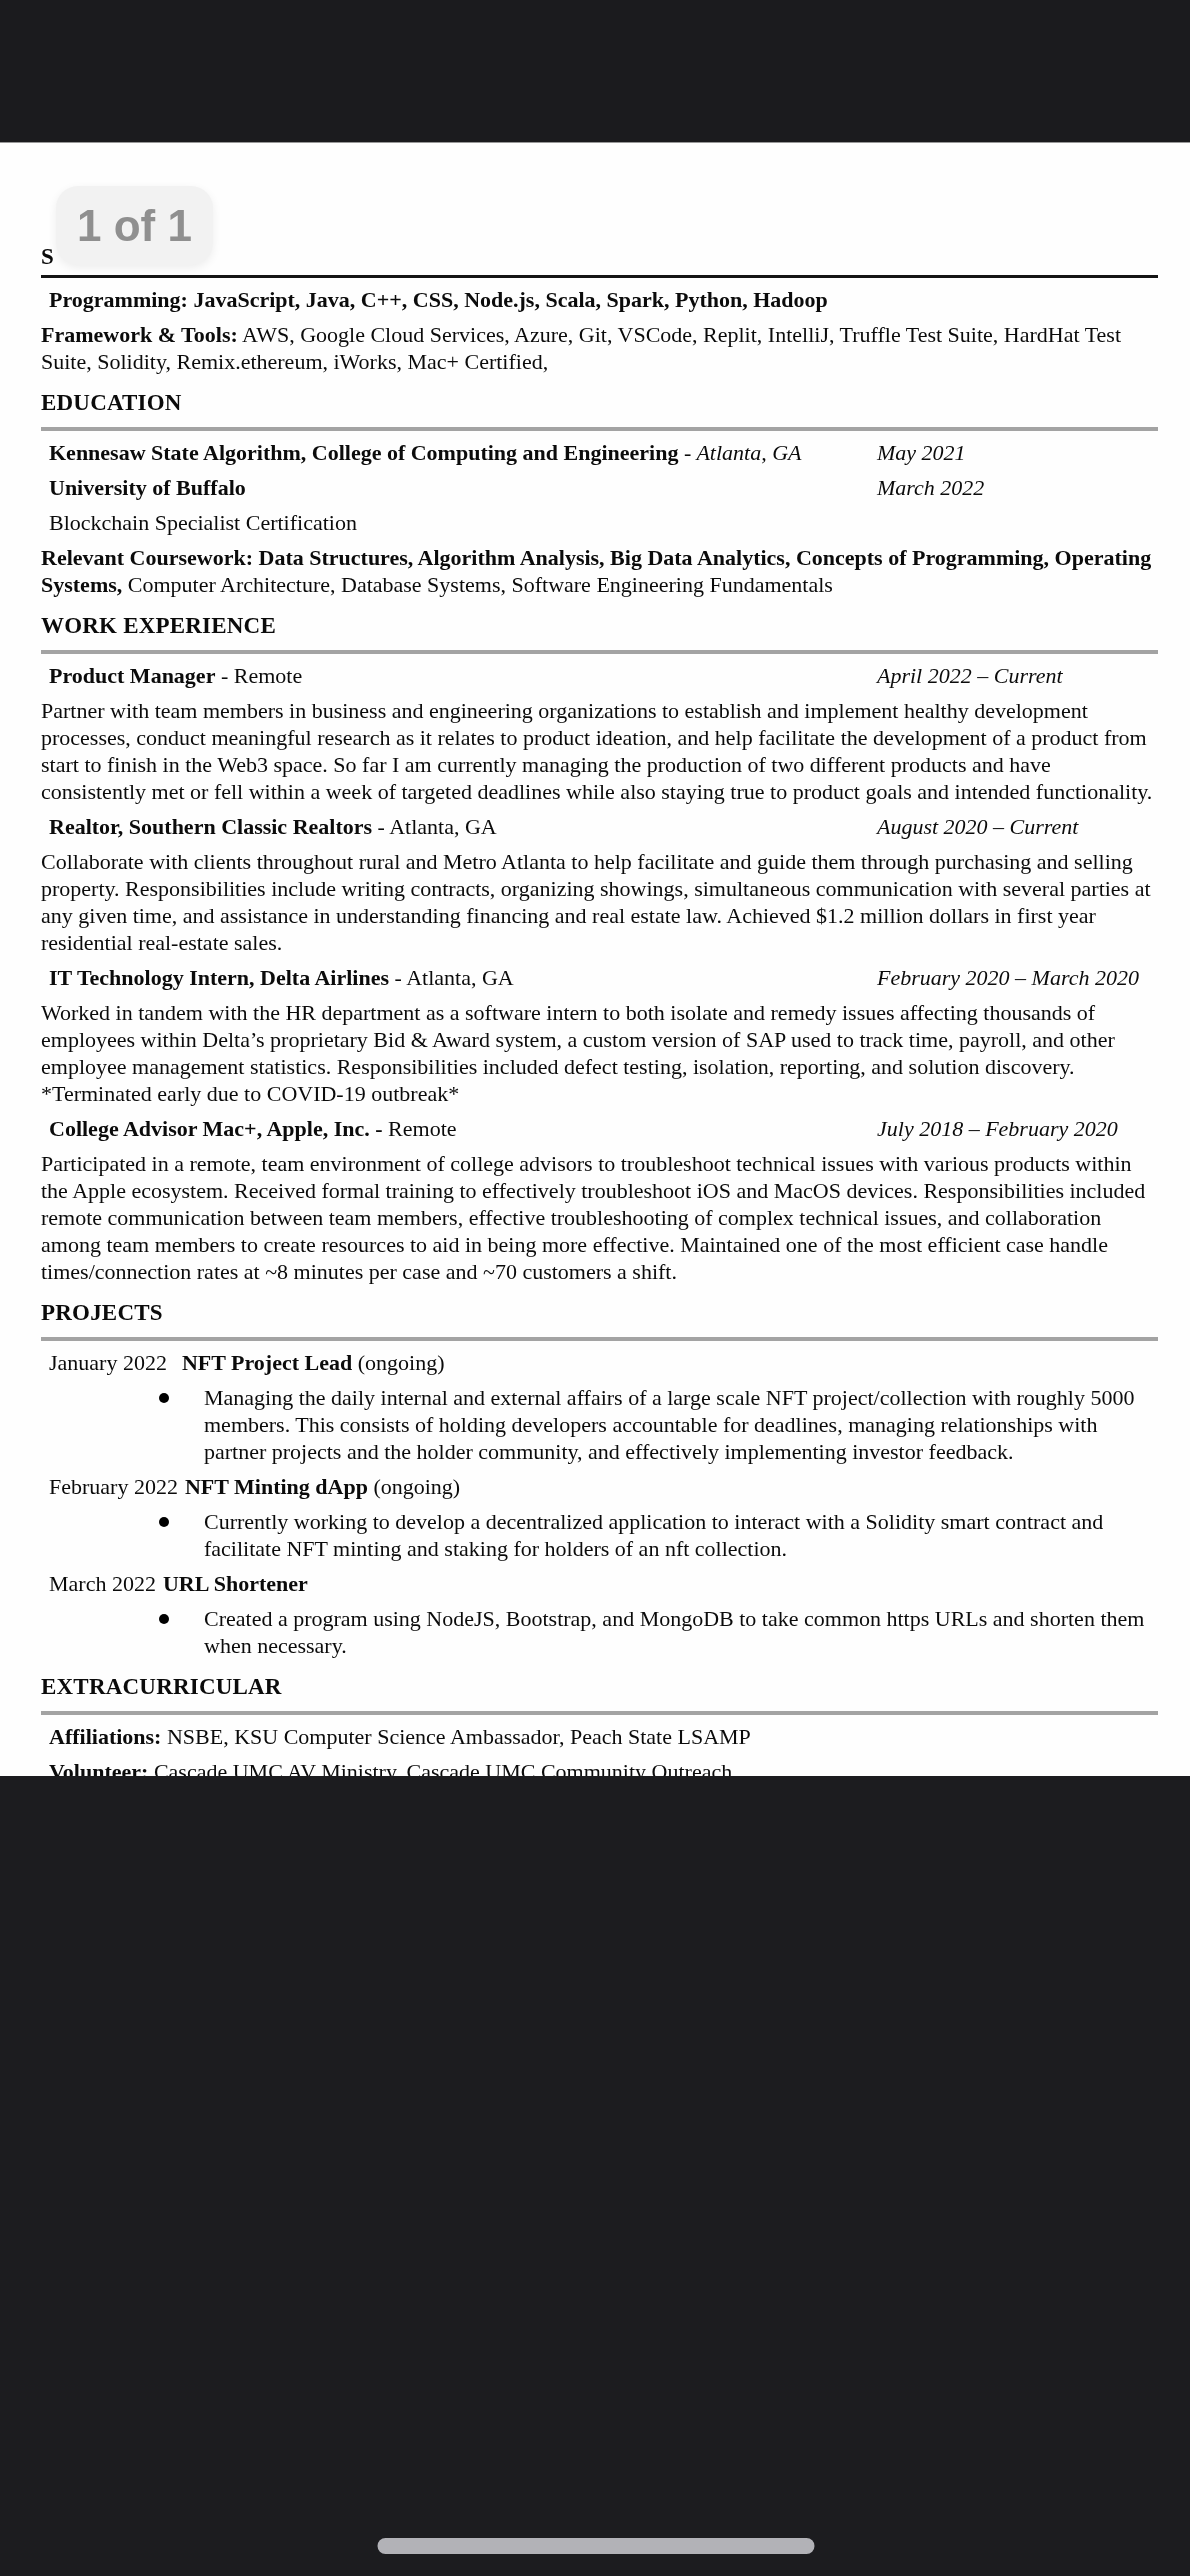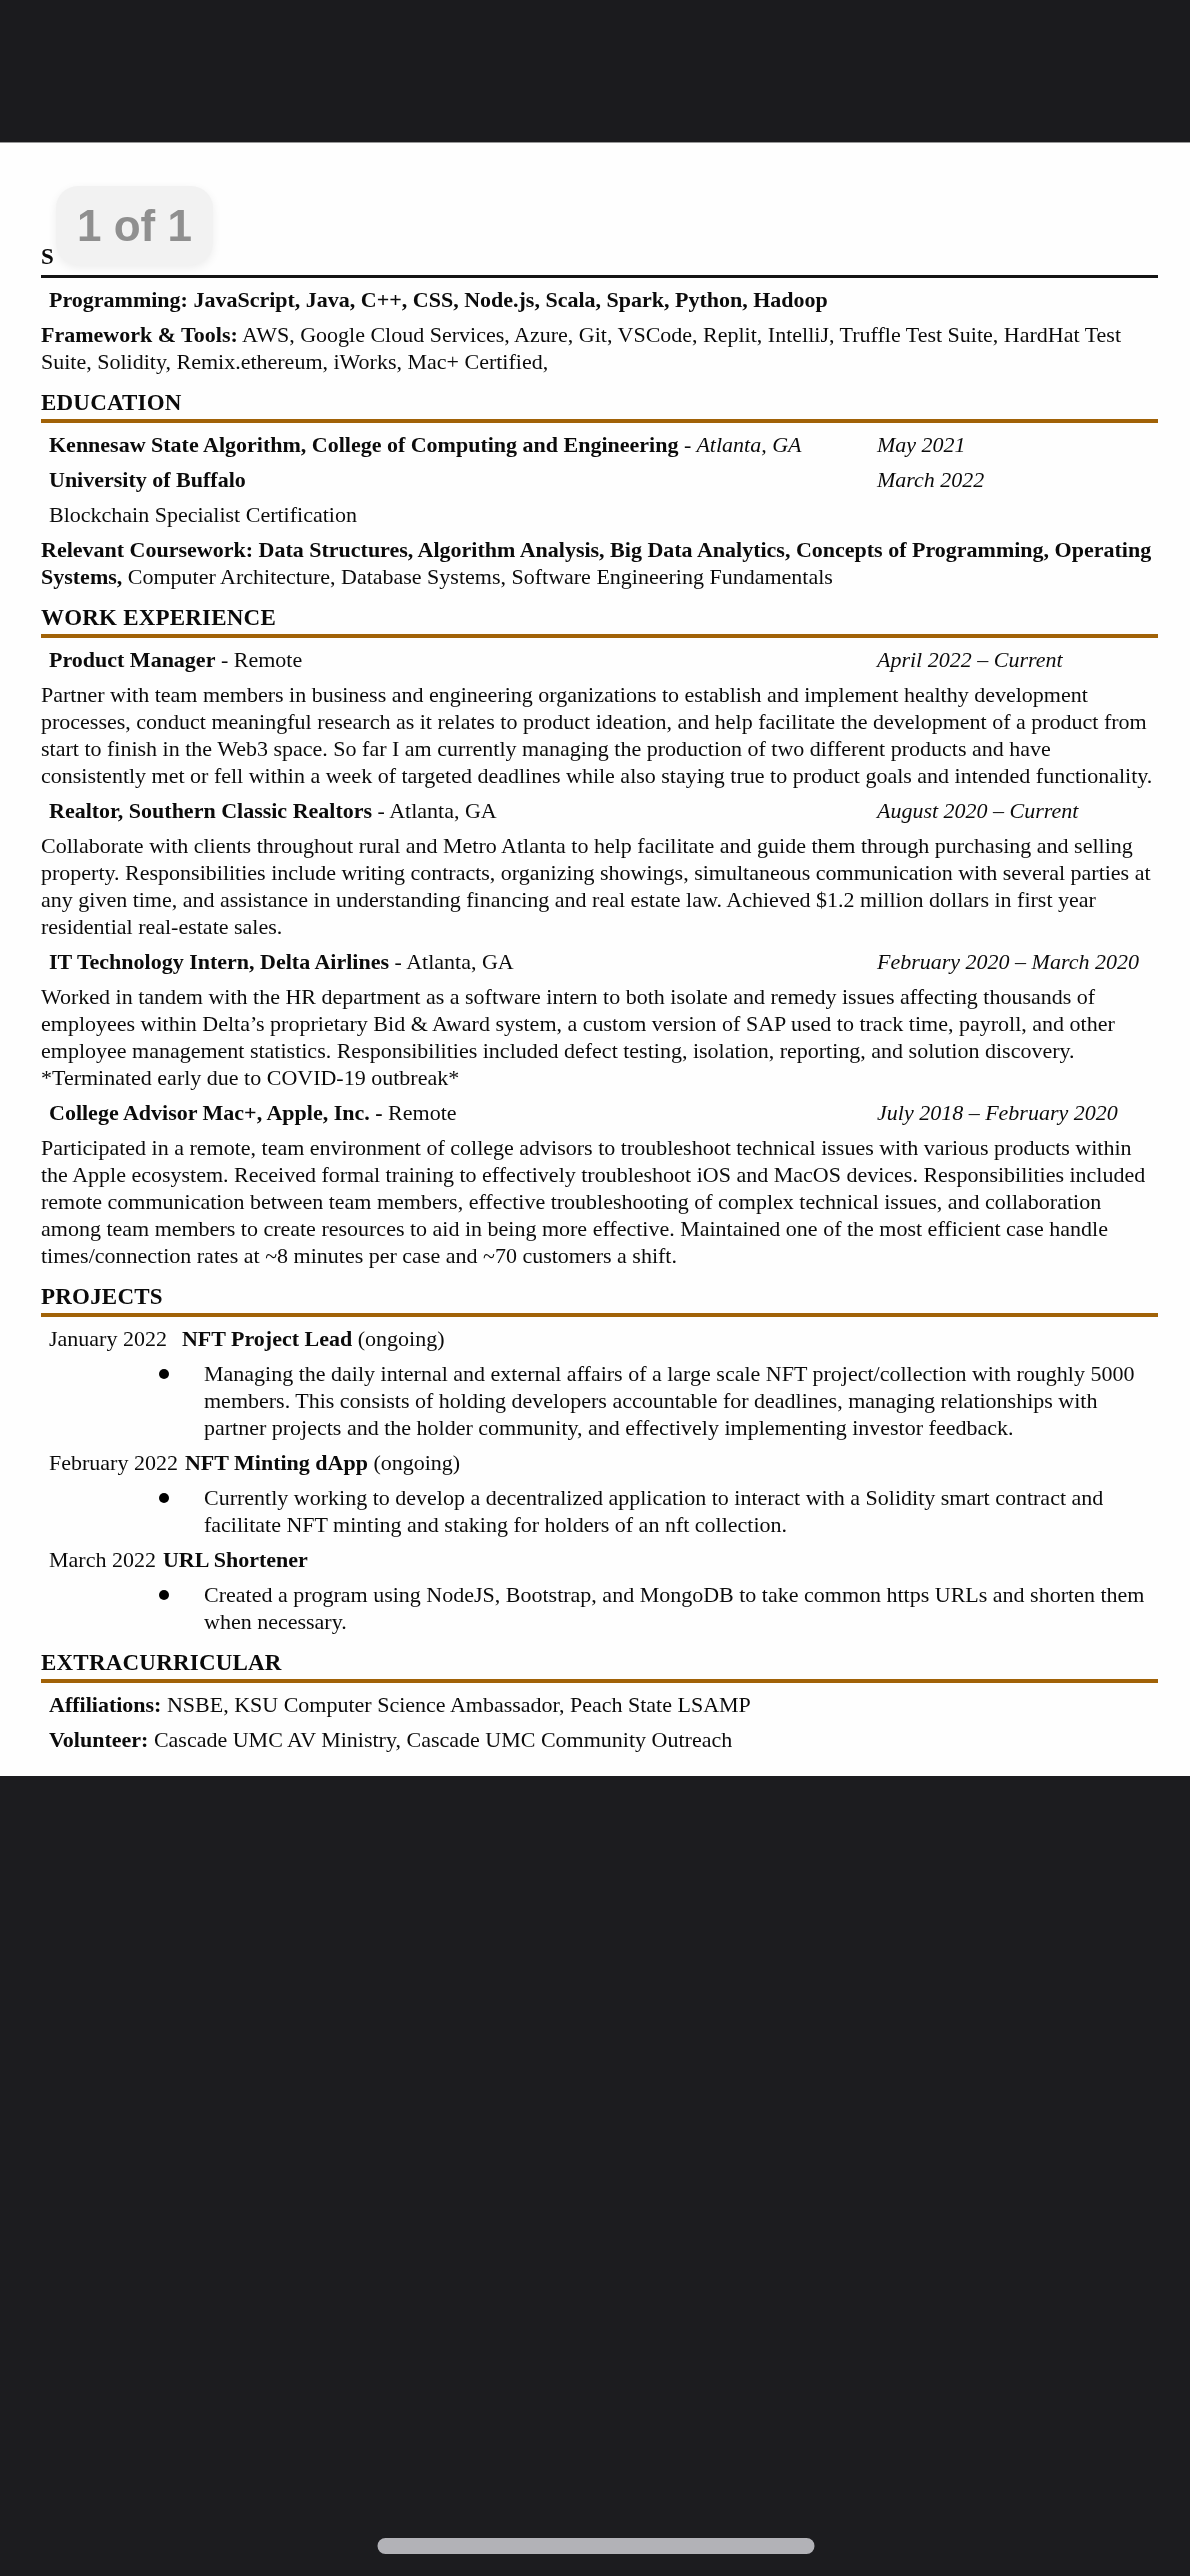--- a/index.html
+++ b/index.html
@@ -15,22 +15,22 @@
   }
   .content{
     position:absolute;left:41px;top:101px;width:1117px;
     font-size:22px;line-height:27px;
   }
   .row{position:relative;margin:8px;}
   .b{font-weight:bold;}
   .it{font-style:italic;}
   .sec-head{
     font-weight:bold;font-size:23px;letter-spacing:0.2px;
-    padding-bottom:3px;margin:14px 0 3px 0;
-    border-bottom:4px solid #a16207;
+    padding-bottom:11px;margin:14px 0 3px 0;
+    border-bottom:4px solid #a3a3a3;
   }
   .sec-head.first{margin-top:0;border-bottom:3px solid #141414;padding-bottom:5px;}
   .date{
     position:absolute;left:828px;top:0;font-style:italic;white-space:nowrap;font-weight:normal;
   }
   .para{margin:0;}
   .note:empty{display:none;}
   .proj-title{margin-left:7px;}
   .proj-0 .proj-title{margin-left:15px;}
   .bullet{position:relative;padding-left:163px;}

